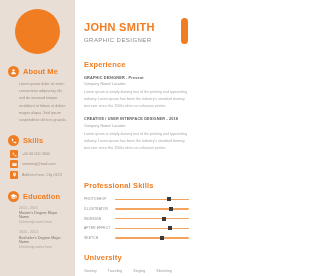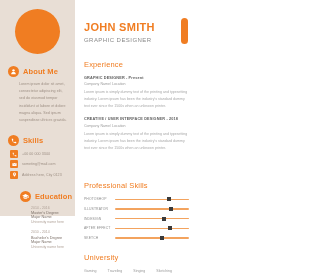--- a/index.html
+++ b/index.html
@@ -7,21 +7,21 @@
   body {
     font-family: "Liberation Sans", sans-serif;
     background:#ffffff;
     overflow:hidden;
   }
   .page { position:relative; width:197px; height:276px; display:flex; }
 
   
   .sidebar {
     width:75px;
-    height:216px;
+    height:276px;
     background:#e8ded5;
     position:relative;
     flex:0 0 75px;
     padding:0;
   }
   .avatar {
     width:45px; height:45px;
     border-radius:50%;
     background:#f07d22;
     margin:9px auto 0 auto;
@@ -95,21 +95,21 @@
     position:absolute;
     right:9px; top:18px;
     width:7px; height:26px;
     background:#f07d22;
     border-radius:3.5px;
   }
 
   .sec-title {
     color:#f07d22;
     font-size:7.5px;
-    font-weight:normal;
+    font-weight:bold;
     letter-spacing:.15px;
   }
   .sec-exp { margin-top:17px; }
 
   .job { margin-top:7px; }
   .job-title { color:#5d5d5d; font-size:3.8px; letter-spacing:.15px; font-weight:bold; }
   .job-meta  { color:#9a9a9a; font-size:3.6px; margin-top:2.6px; }
   .job-desc  { color:#a8a8a8; font-size:3.6px; line-height:1.95; margin-top:3.4px; }
 
   .sec-skills { margin-top:29px; }
@@ -188,21 +188,21 @@
           <span class="contact-ico">
             <svg width="5" height="5" viewBox="0 0 24 24" fill="#fff">
                 <path d="M12 2C8.1 2 5 5.1 5 9c0 5.2 7 13 7 13s7-7.8 7-13c0-3.9-3.1-7-7-7zm0 9.5A2.5 2.5 0 1112 6.5a2.5 2.5 0 010 5z"></path>
               </svg>
           </span>
           <span class="contact-txt">Address here, City 0123</span>
         </div>
       </div>
     </div>
 
-    <div style="margin-top:12px;padding-left:12px;">
+    <div style="margin-top:12px;">
       <div class="side-head">
         <span class="side-head-icon">
           <svg width="7" height="7" viewBox="0 0 24 24" fill="#fff">
               <path d="M12 3L1 9l11 6 9-4.9V17h2V9L12 3z"></path>
               <path d="M5 13.2V17c0 1.7 3.1 3 7 3s7-1.3 7-3v-3.8l-7 3.8-7-3.8z"></path>
             </svg>
         </span>
         <span class="side-head-title">Education</span>
       </div>
       <div class="edu-list">

